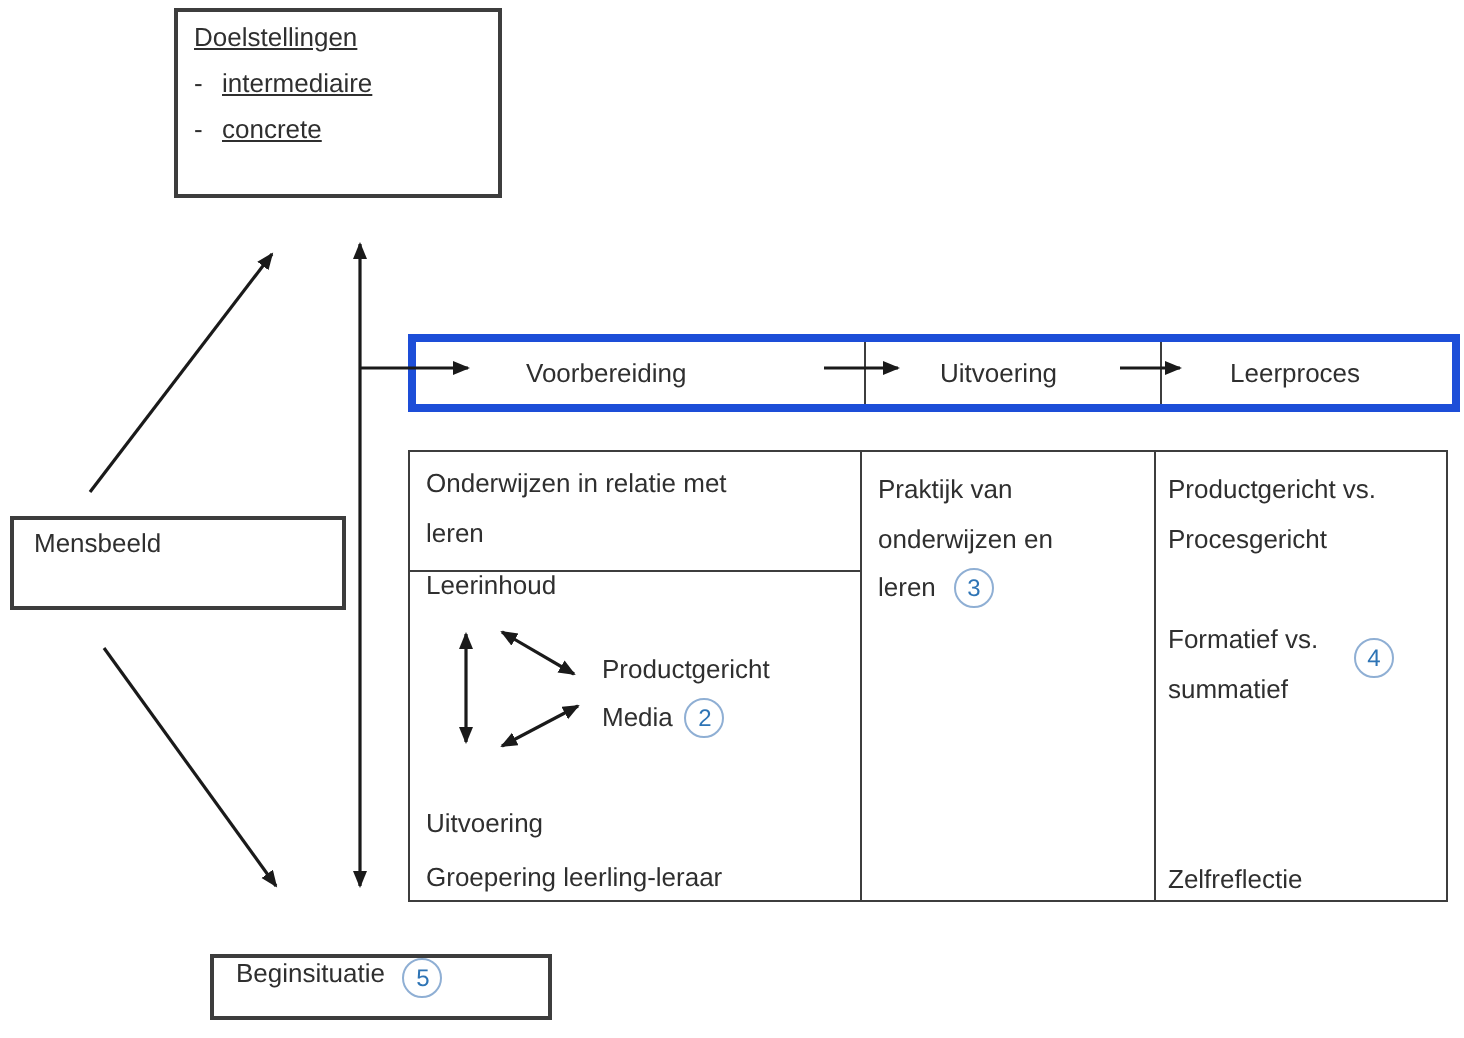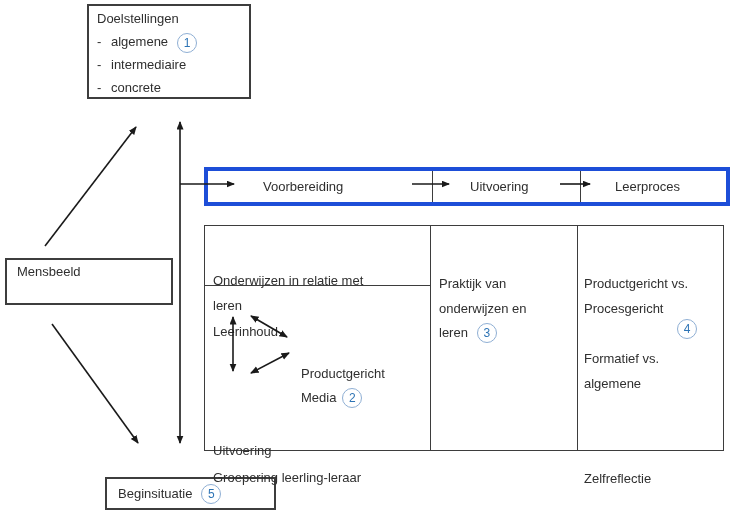--- a/index.html
+++ b/index.html
@@ -3,56 +3,53 @@
 <meta charset="utf-8">
 <style>
   html,body{margin:0;padding:0;background:#ffffff;}
   .canvas{
     position:relative;width:732px;height:519px;background:#ffffff;
     font-family:"Liberation Sans", sans-serif;font-size:13px;color:#2f2f2f;
     overflow:hidden;
   }
   .box{position:absolute;border:2px solid #3d3d3d;background:#ffffff;box-sizing:content-box;}
   #doel{left:87px;top:4px;width:152px;height:90px;padding:1px 0 0 8px;}
-  #doel .ln{line-height:23px;white-space:nowrap;}
+  #doel .ln{line-height:23px;white-space:nowrap;text-decoration:underline;}
   #doel .item .dash{display:inline-block;width:14px;text-align:left;}
   #maat{left:5px;top:258px;width:154px;height:43px;padding:0 0 0 10px;}
   #maat .ln{line-height:24px;white-space:nowrap;}
-  #begin{left:105px;top:477px;width:156px;height:29px;display:flex;align-items:center;padding-left:11px;}
+  #begin{left:105px;top:477px;width:156px;height:29px;display:flex;align-items:flex-start;padding-left:11px;}
 
   .badge{
     display:inline-flex;align-items:center;justify-content:center;
     width:18px;height:18px;border-radius:50%;
     border:1.5px solid #8fafd4;color:#2e74b5;
     font-size:12px;line-height:1;background:#ffffff;
     vertical-align:middle;flex:0 0 auto;
   }
   .badge.inline{margin-left:9px;}
 
   #flow{position:absolute;left:204px;top:167px;width:518px;height:31px;border:4px solid #1d4ed8;background:#fff;}
   #flow .vdiv{position:absolute;top:0;bottom:0;width:1px;background:#3d3d3d;}
   #flow .step{position:absolute;top:0;height:100%;display:flex;align-items:center;white-space:nowrap;}
 
   #grid{position:absolute;left:204px;top:225px;width:518px;height:224px;border:1px solid #3d3d3d;background:#fff;}
   #grid .vdiv{position:absolute;top:0;bottom:0;width:1px;background:#3d3d3d;}
   #grid .hline{position:absolute;left:0;top:59px;width:225px;height:1px;background:#3d3d3d;}
-  #grid .t{position:absolute;line-height:25px;white-space:nowrap;display:flex;align-items:center;margin-top:39px;}
+  #grid .t{position:absolute;line-height:25px;white-space:nowrap;display:flex;align-items:center;}
 
   #arrows{position:absolute;left:0;top:0;z-index:10;pointer-events:none;}
 </style>
 </head>
 <body>
 
 <div class="canvas">
 
   <div class="box" id="doel">
     <div class="ln">Doelstellingen</div>
-    <div class="ln item">
-      <span class="dash">-</span><span>algemene</span><span class="badge inline">1</span>
-    </div>
     <div class="ln item">
       <span class="dash">-</span><span>intermediaire</span>
     </div>
     <div class="ln item">
       <span class="dash">-</span><span>concrete</span>
     </div>
   </div>
 
   <div class="box" id="maat">
     <div class="ln">Mensbeeld</div>
@@ -90,21 +87,21 @@
     <div class="t" style="left:234px;top:6px;">Praktijk van</div>
     <div class="t" style="left:234px;top:31px;">onderwijzen en</div>
     <div class="t" style="left:234px;top:55px;">
       <span>leren</span>
       <span class="badge" style="margin-left:9px;">3</span>
     </div>
 
     <div class="t" style="left:379px;top:6px;">Productgericht vs.</div>
     <div class="t" style="left:379px;top:31px;">Procesgericht</div>
     <div class="t" style="left:379px;top:81px;">Formatief vs.</div>
-    <div class="t" style="left:379px;top:106px;">algemene</div>
+    <div class="t" style="left:379px;top:106px;">summatief</div>
     <span class="badge" style="position:absolute;left:472px;top:93px;">4</span>
     <div class="t" style="left:379px;top:201px;">Zelfreflectie</div>
   </div>
 
   <svg id="arrows" width="732" height="519" viewBox="0 0 732 519">
     <defs>
       <marker id="ah" markerWidth="10" markerHeight="9" refX="7.5" refY="3.5" orient="auto" markerUnits="userSpaceOnUse">
         <path d="M0,0 L8.5,3.5 L0,7 Z" fill="#1a1a1a"></path>
       </marker>
       <marker id="ahs" markerWidth="10" markerHeight="9" refX="7.5" refY="3.5" orient="auto-start-reverse" markerUnits="userSpaceOnUse">

